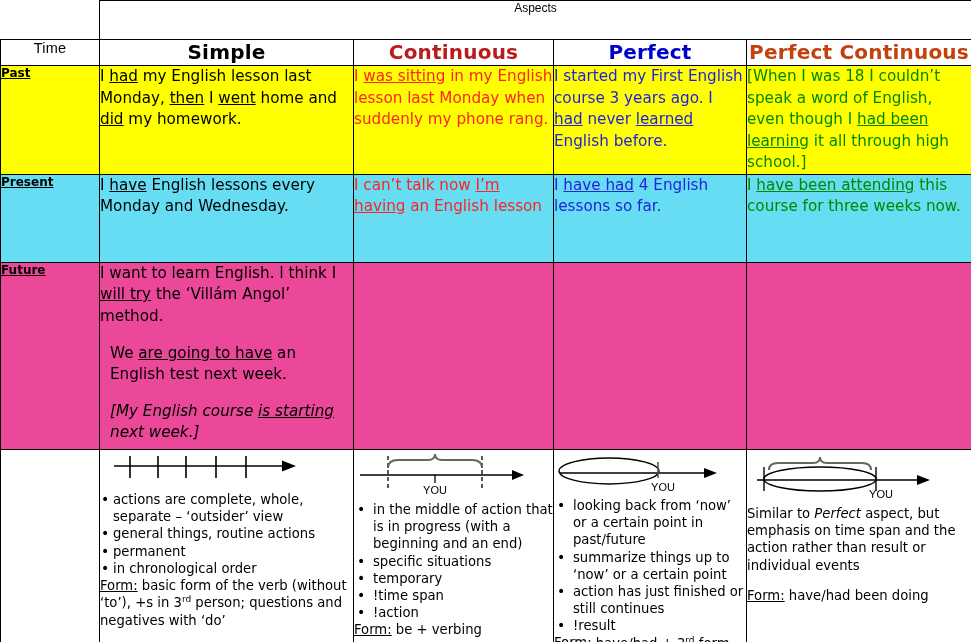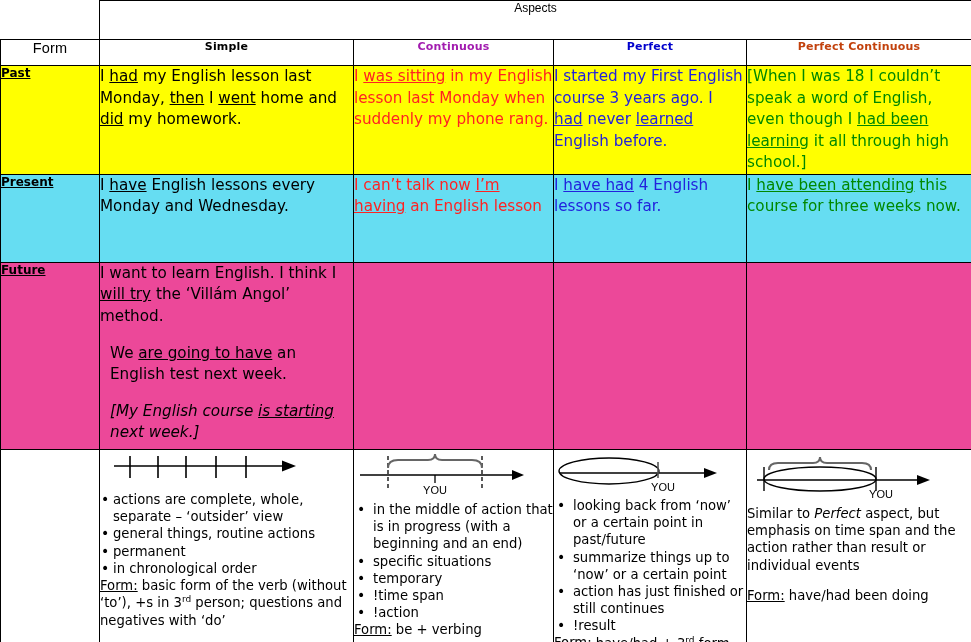--- a/index.html
+++ b/index.html
@@ -56,32 +56,32 @@
     height: 39px;
     font-family: "Liberation Sans", sans-serif;
   }
 
   
   .hdr {
     text-align: center;
     vertical-align: middle;
     height: 26px;
     font-weight: bold;
-    font-size: 11px;
+    font-size: 20px;
     letter-spacing: .2px;
     font-family: "DejaVu Sans", sans-serif;
   }
   .hdr-time {
     font-weight: normal;
     font-size: 14.5px;
     font-family: "Liberation Sans", sans-serif;
     color: #000;
   }
   .hdr-simple { color: #000000; }
-  .hdr-continuous { color: #a21caf; }
+  .hdr-continuous { color: #b91c1c; }
   .hdr-perfect { color: #0000cc; }
   .hdr-perfect-continuous { color: #c2410c; }
 
   
   .time-label {
     text-align: left;
     vertical-align: middle;
     font-weight: bold;
     font-size: 12px;
     color: #000;
@@ -163,21 +163,21 @@
         <col class="c-perfcont">
   </colgroup>
   <tbody>
 
     <tr>
       <td class="corner-cell"></td>
       <td class="aspects-cell" colspan="4">Aspects</td>
     </tr>
 
     <tr>
-      <td class="hdr hdr-time">Form</td>
+      <td class="hdr hdr-time">Time</td>
       <td class="hdr hdr-simple">Simple</td>
       <td class="hdr hdr-continuous">Continuous</td>
       <td class="hdr hdr-perfect">Perfect</td>
       <td class="hdr hdr-perfect-continuous">Perfect Continuous</td>
     </tr>
 
     <tr class="row-past" style="height:105px;">
       <td class="fill time-label">Past</td>
       <td class="fill cell simple">I <u>had</u> my English lesson last Monday, <u>then</u> I <u>went</u> home and <u>did</u> my homework.</td>
       <td class="fill cell continuous">I <u>was sitting</u> in my English lesson last Monday when suddenly my phone rang.</td>

